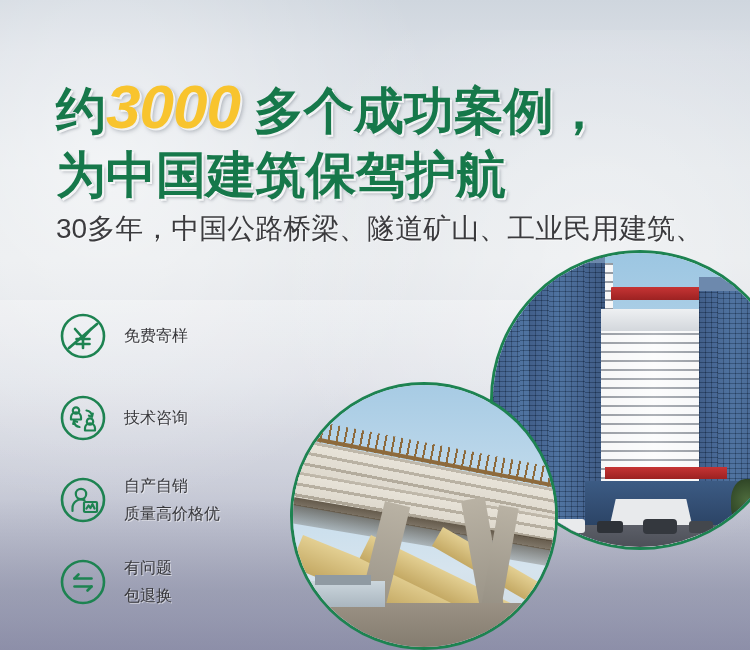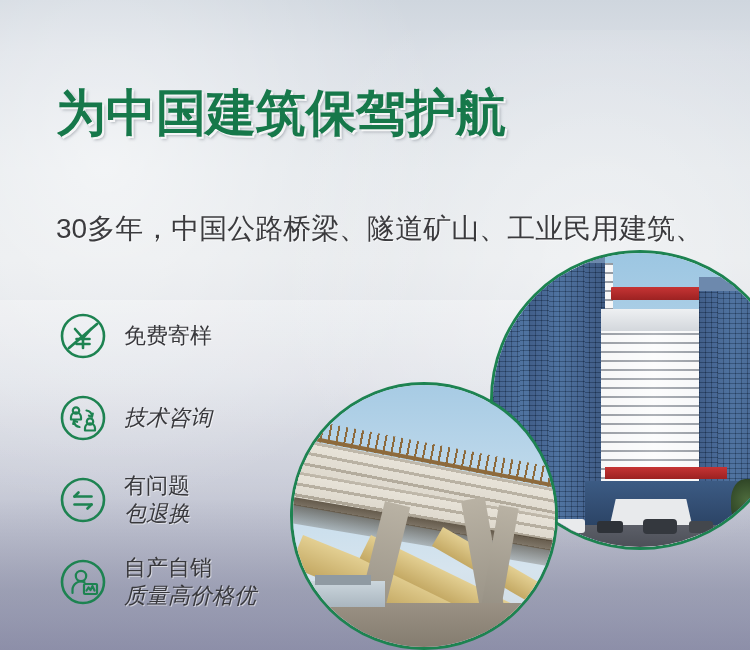--- a/index.html
+++ b/index.html
@@ -124,26 +124,26 @@
   .feat-icon {
     width: 50px;
     height: 50px;
     flex: 0 0 50px;
     position: relative;
   }
   .feat-icon svg { display: block; }
   .feat-text {
     margin-left: 16px;
     color: #38383c;
-    font-size: 22px;
+    font-size: 16px;
     line-height: 28px;
     white-space: nowrap;
     text-shadow: 1px 1px 0 rgba(255,255,255,0.55);
   }
-  .feat-text .l2 { display: block; font-style: italic; }
+  .feat-text .l2 { display: block; }
 
   
   .photo-circle {
     position: absolute;
     border-radius: 50%;
     overflow: hidden;
     border: 3px solid #1d8351;
     box-sizing: border-box;
   }
   #circle-building {
@@ -257,20 +257,21 @@
       <div class="pier" style="left:168px; top:116px; width:24px; height:150px; transform: rotate(-10deg); transform-origin: left top;"></div>
       <div class="pier" style="left:206px; top:120px; width:20px; height:130px; transform: rotate(10deg); transform-origin: left top;"></div>
 
       <div class="ground" style="left:0; top:218px; width:268px; height:60px;"></div>
       <div style="position:absolute; left:6px; top:196px; width:86px; height:26px; background:linear-gradient(to bottom,#cbd6dd,#aab6bf);"></div>
       <div style="position:absolute; left:22px; top:190px; width:56px; height:10px; background:#8f9aa2;"></div>
     </div>
   </div>
 
   <div class="headline">
+    <div class="hl-line1"><span>约</span><span class="hl-num">3000</span><span> 多个成功案例，</span></div>
     <div class="hl-line2">为中国建筑保驾护航</div>
   </div>
 
   <div class="subtitle">
     <div>30多年，中国公路桥梁、隧道矿山、工业民用建筑、</div>
   </div>
 
   <div class="features">
 
     <div class="feature">
@@ -303,45 +304,45 @@
           <path d="M15.2 30.9 l0.8 -3.2 l3.1 1.1"></path>
         </svg>
       </div>
       <div class="feat-text">
         <span class="l2">技术咨询</span>
       </div>
     </div>
 
     <div class="feature">
       <div class="feat-icon">
+        <svg width="50" height="50" viewBox="0 0 50 50" fill="none" stroke="#1d8351" stroke-width="2.2" stroke-linecap="round" stroke-linejoin="round">
+          <circle cx="25" cy="25" r="21" stroke-width="2.6"></circle>
+          <circle cx="23" cy="19" r="5.2"></circle>
+          <path d="M14.5 36 v-3 a8.5 8.5 0 0 1 12 -7.7"></path>
+          <rect x="26" y="27" width="13" height="10" rx="1"></rect>
+          <path d="M28.5 33.5 l2 -3 l2 2.6 l2 -4 l2 4.4"></path>
+        </svg>
+      </div>
+      <div class="feat-text">
+        <span>自产自销</span>
+        <span class="l2">质量高价格优</span>
+      </div>
+    </div>
+
+    <div class="feature">
+      <div class="feat-icon">
         <svg width="50" height="50" viewBox="0 0 50 50" fill="none" stroke="#1d8351" stroke-width="2.6" stroke-linecap="round" stroke-linejoin="round">
           <circle cx="25" cy="25" r="21"></circle>
           <path d="M33.5 21.5 H16.5"></path>
           <path d="M20.5 17.5 L16.5 21.5"></path>
           <path d="M16.5 29.5 H33.5"></path>
           <path d="M29.5 33.5 L33.5 29.5"></path>
         </svg>
       </div>
       <div class="feat-text">
         <span>有问题</span>
         <span class="l2">包退换</span>
       </div>
     </div>
 
-    <div class="feature">
-      <div class="feat-icon">
-        <svg width="50" height="50" viewBox="0 0 50 50" fill="none" stroke="#1d8351" stroke-width="2.2" stroke-linecap="round" stroke-linejoin="round">
-          <circle cx="25" cy="25" r="21" stroke-width="2.6"></circle>
-          <circle cx="23" cy="19" r="5.2"></circle>
-          <path d="M14.5 36 v-3 a8.5 8.5 0 0 1 12 -7.7"></path>
-          <rect x="26" y="27" width="13" height="10" rx="1"></rect>
-          <path d="M28.5 33.5 l2 -3 l2 2.6 l2 -4 l2 4.4"></path>
-        </svg>
-      </div>
-      <div class="feat-text">
-        <span>自产自销</span>
-        <span class="l2">质量高价格优</span>
-      </div>
-    </div>
-
   </div>
 
 </div>
 
 </body></html>

